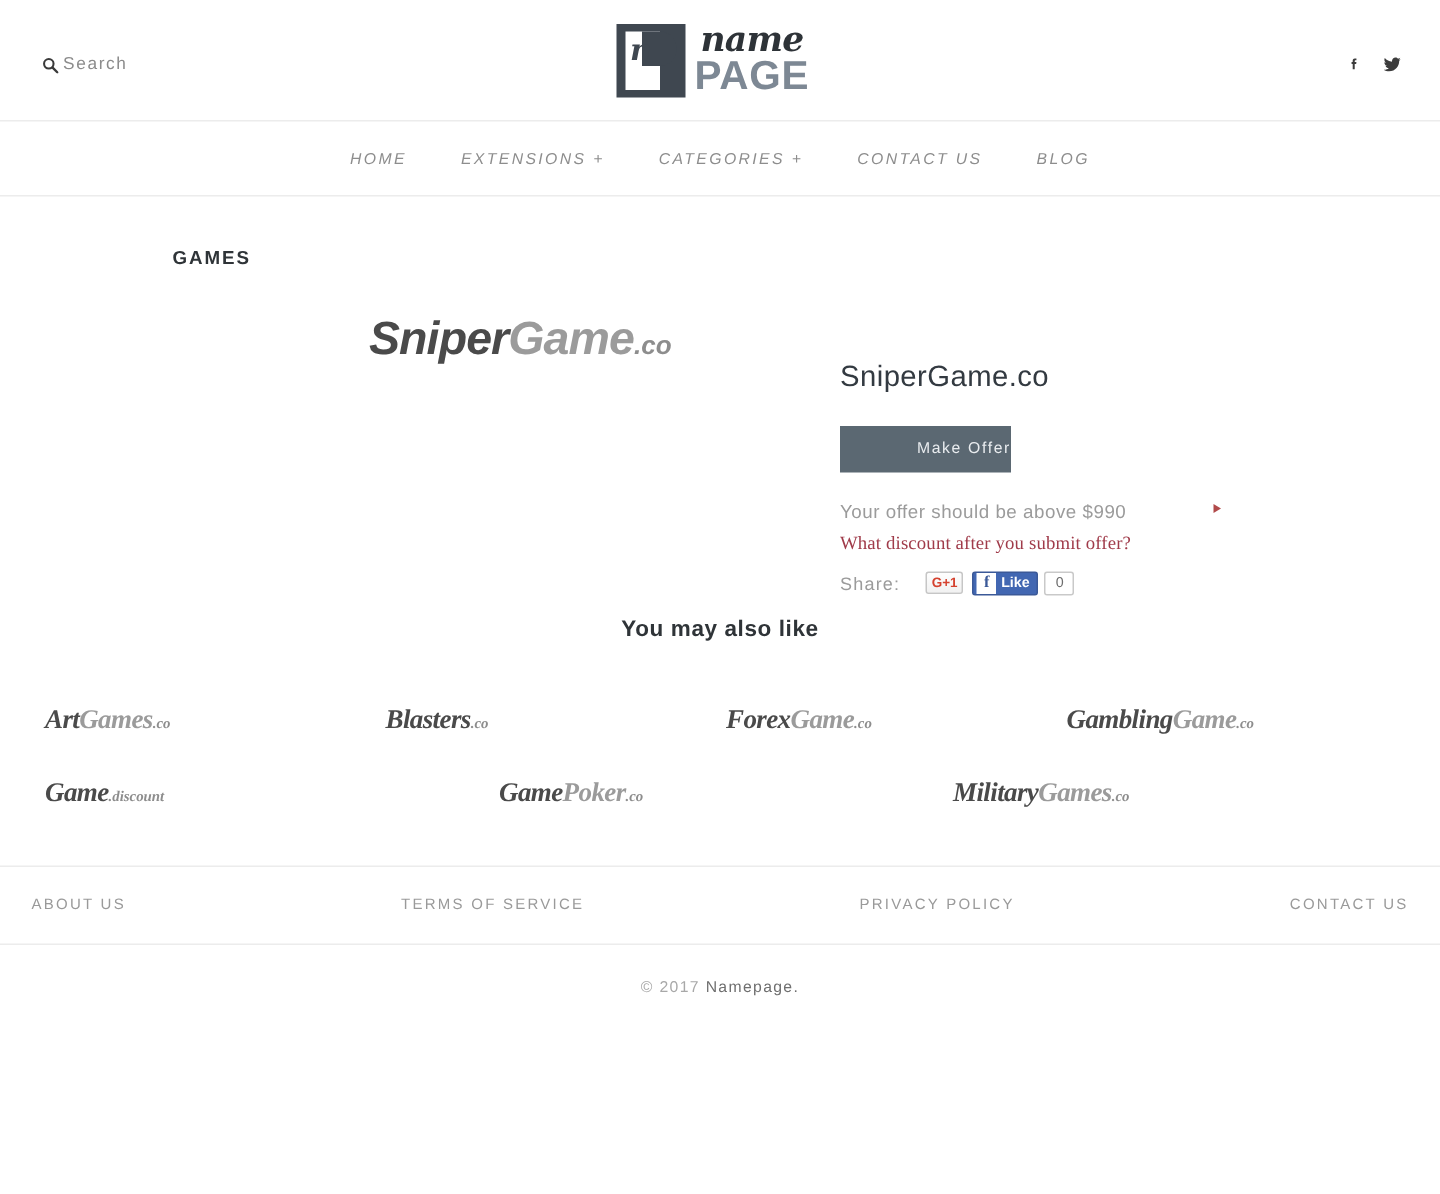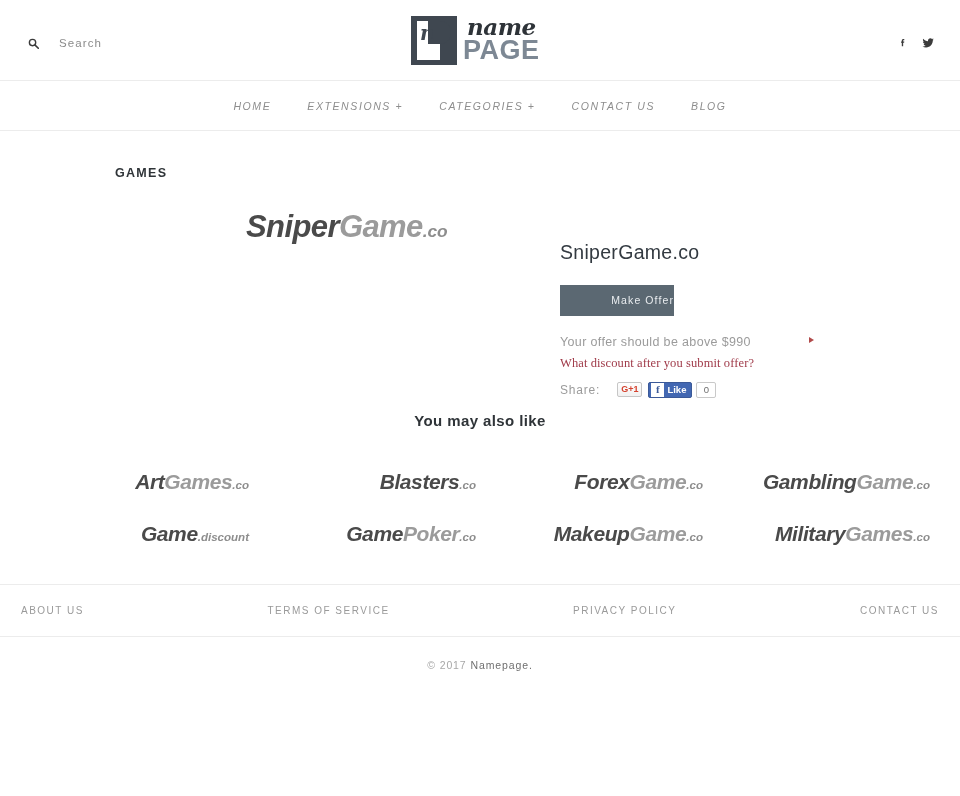--- a/index.html
+++ b/index.html
@@ -14,21 +14,21 @@
   
   .header {
     position: relative;
     height: 81px;
     border-bottom: 1px solid #ececec;
     background: #fff;
   }
   .search-box {
     position: absolute;
     left: 28px; top: 37px;
-    display: flex; align-items: center; gap: 20px;
+    display: flex; align-items: center; gap: 3px;
     cursor: text;
   }
   .search-icon {
     width: 11px; height: 11px;
     display: inline-block;
     position: relative;
     color: #3a3a3a;
   }
   .search-icon svg { display: block; }
   .search-label {
@@ -321,25 +321,25 @@
     padding: 27px 26px 0 26px;
   }
   .related-row {
     display: flex;
     width: 100%;
     justify-content: center;
     align-items: center;
   }
   .related-item {
     flex: 1 1 0;
-    text-align: right;
-    font-family: Liberation Sans, sans-serif;
+    text-align: left;
+    font-family: Liberation Serif, serif;
     font-style: italic;
     font-weight: 700;
-    font-size: 21px;
+    font-size: 18px;
     letter-spacing: -0.4px;
     white-space: nowrap;
     cursor: pointer;
     padding: 14px 4px;
   }
   .related-item .dw-tld { font-size: 0.55em; }
 
   
   .footer-sep {
     border-top: 1px solid #ececec;
@@ -474,23 +474,20 @@
   </div>
 
   <div class="related-row">
     <div class="related-item">
       <span class="dw-dark">Game</span><span class="dw-light"></span><span class="dw-tld">.discount</span>
     </div>
     <div class="related-item">
       <span class="dw-dark">Game</span><span class="dw-light">Poker</span><span class="dw-tld">.co</span>
     </div>
     <div class="related-item">
-      <span class="dw-dark">Makeup</span><span class="dw-light">Game</span><span class="dw-tld">.co</span>
-    </div>
-    <div class="related-item">
       <span class="dw-dark">Military</span><span class="dw-light">Games</span><span class="dw-tld">.co</span>
     </div>
   </div>
 </div>
 
 <div class="footer-sep"></div>
 <div class="footer-nav">
   <div class="footer-link">ABOUT US</div>
   <div class="footer-link">TERMS OF SERVICE</div>
   <div class="footer-link">PRIVACY POLICY</div>

